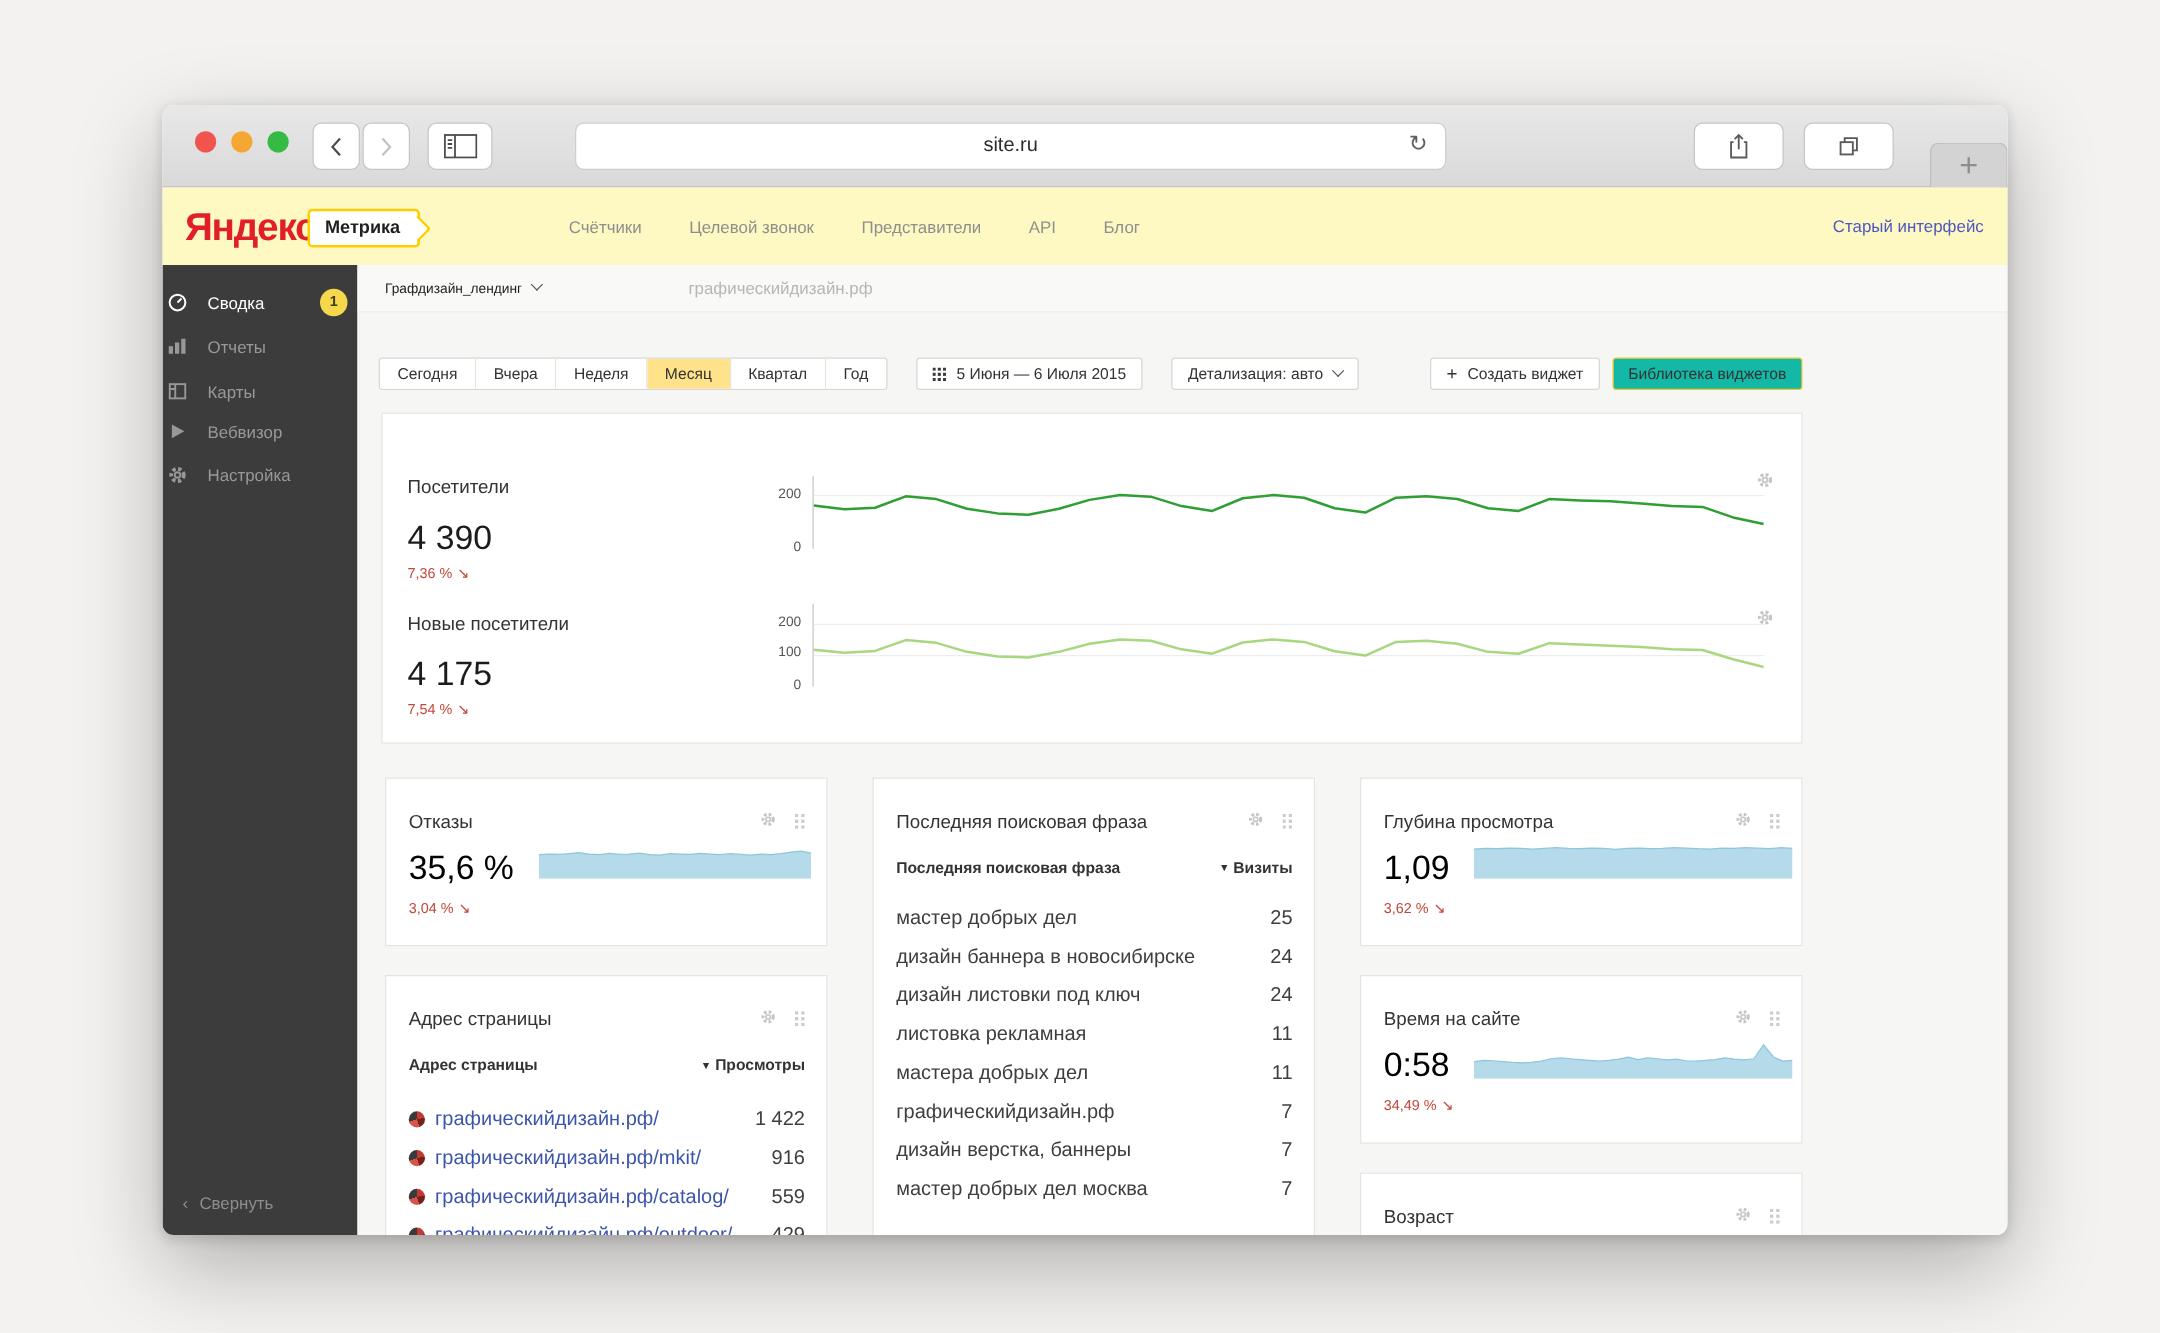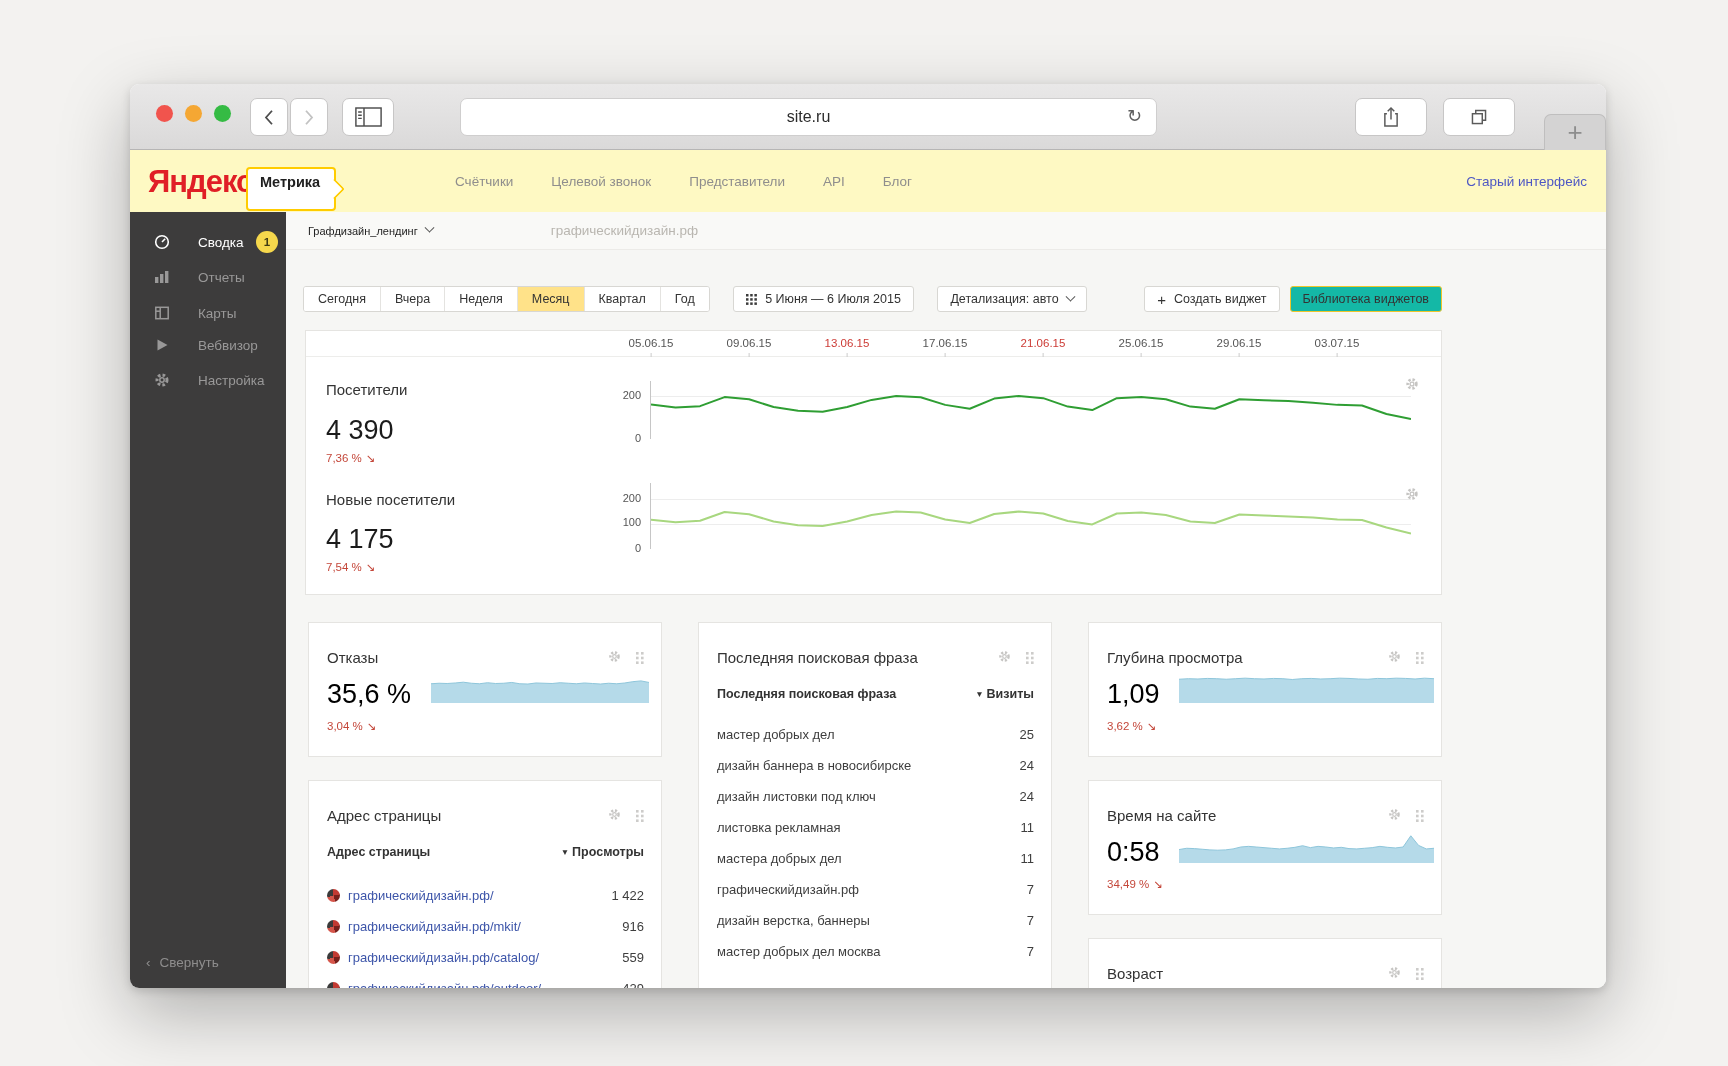--- a/index.html
+++ b/index.html
@@ -24,35 +24,35 @@
     font-size:16px; color:#2c2c2c; }
   .reload { position:absolute; right:14px; top:6px; font-size:18px; color:#5f5f5f; }
   .plus-tab { position:absolute; right:0; top:30px; width:62px; height:36px; background:#d4d3d3;
     border:1px solid #bfbebe; border-bottom:none; border-radius:7px 7px 0 0;
     display:flex; align-items:center; justify-content:center; color:#8d8d8d; font-size:26px; font-weight:300; }
 
   
   .site-header { position:absolute; top:66px; left:0; right:0; height:62px; background:#fef9c3; }
   .logo { position:absolute; left:18px; top:14px; font-size:31px; font-weight:700;
     color:#e01f26; letter-spacing:-1px; }
-  .service-tag { position:absolute; left:116px; top:17px; padding:5px 14px 19px 12px;
+  .service-tag { position:absolute; left:116px; top:17px; padding:5px 14px 6px 12px;
     border:2px solid #ffcc00; border-radius:4px; font-size:14.5px; font-weight:700; color:#1f1f1f; background:#fff; }
   .service-tag::after { content:''; position:absolute; right:-8px; top:50%; width:13px; height:13px;
     border-top:2px solid #ffcc00; border-right:2px solid #ffcc00; background:#fff;
     transform:translateY(-50%) rotate(45deg); border-radius:0 3px 0 0; }
   .topnav { position:absolute; left:325px; top:0; height:100%; display:flex; align-items:center; gap:38px; }
   .topnav span { font-size:13.5px; color:#8f8e8d; cursor:pointer; }
   .old-link { position:absolute; right:19px; top:50%; transform:translateY(-50%);
     font-size:13.5px; color:#4d57c4; cursor:pointer; }
 
   
   .app-body { position:absolute; top:128px; left:0; right:0; bottom:0; }
   .sidebar { position:absolute; left:0; top:0; width:156px; height:100%; background:#3d3c3c; }
   .side-item { position:absolute; left:0; width:100%; height:30px; display:flex; align-items:center;
-    padding-left:24px; gap:28px; color:#999898; font-size:13.5px; cursor:pointer; }
+    padding-left:4px; gap:16px; color:#999898; font-size:13.5px; cursor:pointer; }
   .side-item svg { flex:0 0 auto; }
   .side-item.active { color:#fff; }
   .badge { position:absolute; right:8px; top:4px; width:22px; height:22px; border-radius:50%;
     background:#f6d84c; color:#403c14; font-size:11.5px; font-weight:700;
     display:flex; align-items:center; justify-content:center; }
   .collapse { position:absolute; left:16px; bottom:18px; color:#8e8d8d; font-size:13.5px;
     display:flex; align-items:center; gap:9px; cursor:pointer; }
 
   .content { position:absolute; left:156px; top:0; right:0; bottom:0; background:#f6f6f4; overflow:hidden; }
   .counter-bar { position:absolute; top:0; left:0; right:0; height:38px; background:#f9f9f7;
@@ -102,21 +102,21 @@
   .w-value { position:absolute; left:18px; top:56px; font-size:27px; color:#000000; }
   .w-delta { position:absolute; left:18px; top:96px; font-size:11.5px; color:#c4473a; }
   .spark { position:absolute; }
   .spark svg { position:absolute; inset:0; width:100%; height:100%; }
 
   .t-head { position:absolute; left:18px; right:17px; top:64px; display:flex;
     justify-content:space-between; font-size:12.5px; font-weight:700; color:#333; }
   .sort { font-size:8.5px; margin-right:3px; position:relative; top:-1px; }
   .t-rows { position:absolute; left:18px; right:17px; top:96px; }
   .t-row { height:31px; display:flex; justify-content:space-between; align-items:center;
-    font-size:13px; color:#3e3e3e;text-align:center; }
+    font-size:16px; color:#3e3e3e;text-align:center; }
   .t-link { color:#3d55a9; display:flex; align-items:center; gap:8px; cursor:pointer; }
   .fav { width:13px; height:13px; border-radius:50%; flex:0 0 auto;
     background:conic-gradient(#c23a32 0 22%, #77201c 22% 45%, #d5554a 45% 70%, #3a3a3a 70% 100%); }
   .t-value { color:#3e3e3e; }
 
   .col1 { left:22px; width:354px; }
   .col2 { left:412px; width:354px; }
   .col3 { left:802px; width:354px; }
   .row1 { top:410px; height:135px; }
   .row2 { top:568px; height:135px; }
@@ -290,31 +290,20 @@
             <span class="plus-glyph">+</span>
             <span>Создать виджет</span>
           </span>
           <span class="tb-btn btn-library">
             <span>Библиотека виджетов</span>
           </span>
         </div>
       </div>
 
       <div class="card main-card">
-        <div class="dates-row">
-
-        <span class="dlbl" style="left: 345px;">05.06.15</span>
-            <span class="dlbl" style="left: 443px;">09.06.15</span>
-            <span class="dlbl red" style="left: 541px;">13.06.15</span>
-            <span class="dlbl" style="left: 639px;">17.06.15</span>
-            <span class="dlbl red" style="left: 737px;">21.06.15</span>
-            <span class="dlbl" style="left: 835px;">25.06.15</span>
-            <span class="dlbl" style="left: 933px;">29.06.15</span>
-            <span class="dlbl" style="left: 1031px;">03.07.15</span>
-          </div>
 
         <div class="m-title" style="top:50px;">Посетители</div>
         <div class="m-value" style="top:84px;">4 390</div>
         <div class="m-delta" style="top:120px;">
           <span>7,36 %</span><span class="arrow">↘</span>
         </div>
         <div class="yl" style="top:58px;">200</div>
         <div class="yl" style="top:101px;">0</div>
         <div class="plot" style="top:54px;height:54px;">
           <div class="axis-v"></div>

